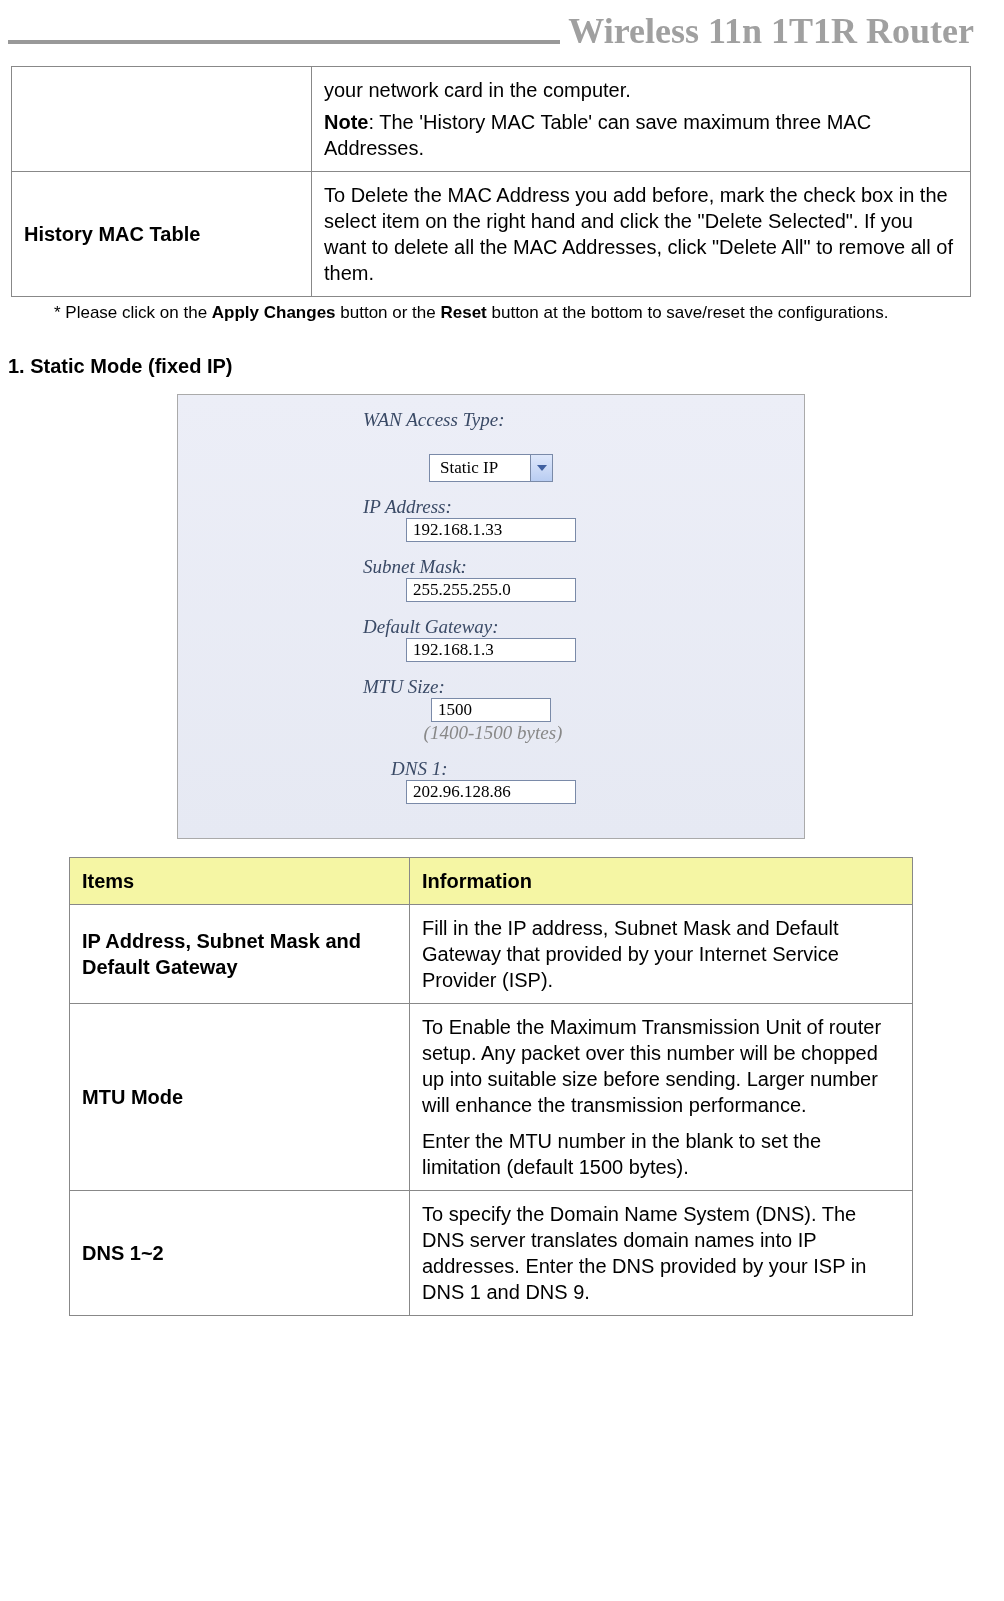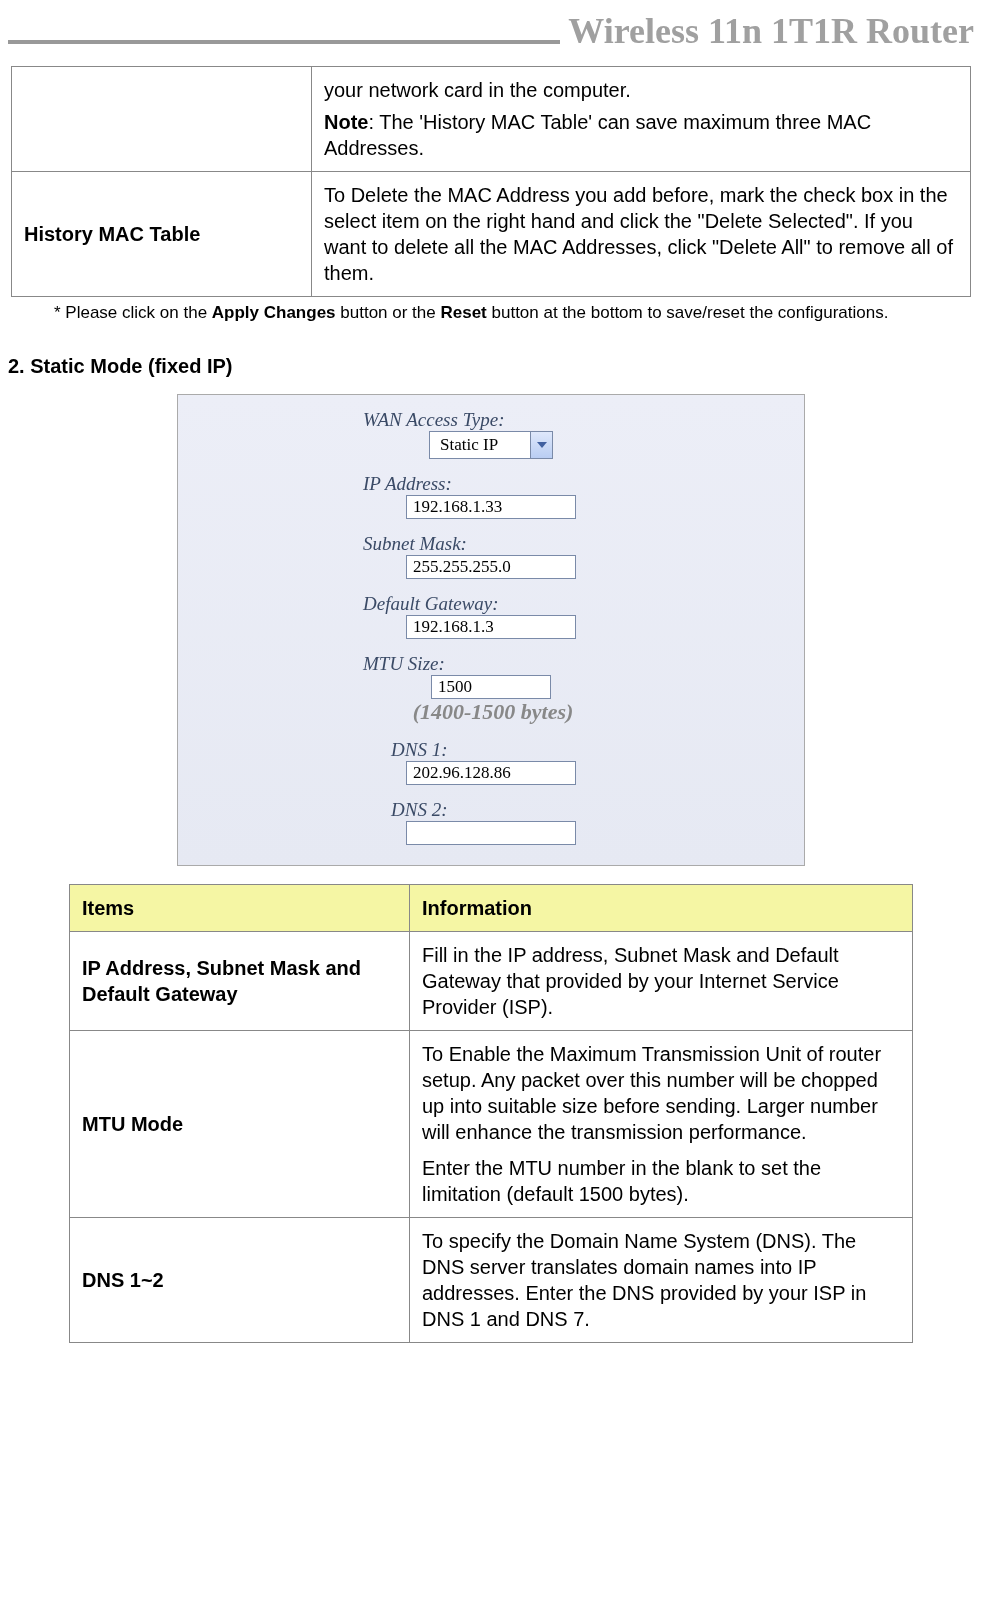--- a/index.html
+++ b/index.html
@@ -80,20 +80,21 @@
     color: #3a4a66;
     font-style: italic;
   }
   .combo {
     display: inline-flex;
     align-items: center;
     background: #fff;
     border: 1px solid #7a8aa8;
     height: 28px;
     font-family: "Times New Roman", serif;
+    margin-top: 23px;
   }
   .combo-text {
     padding: 0 10px;
     font-size: 17px;
     min-width: 100px;
   }
   .combo-btn {
     width: 22px;
     height: 100%;
     background: linear-gradient(#dfe8fb,#b9cdf2);
@@ -108,25 +109,24 @@
     font-size: 17px;
     height: 24px;
     padding: 2px 6px;
     border: 1px solid #7a8aa8;
     background: #fff;
     width: 170px;
   }
   .txt.short { width: 120px; }
   .hint {
     margin-left: 4px;
-    font-size: 22px;
+    font-size: 19px;
     color: #888;
     font-style: italic;
     font-family: "Times New Roman", serif;
-    font-weight: bold;
   }
   table.static-table {
     border-collapse: collapse;
     width: 844px;
     margin: 0 auto;
   }
   table.static-table td, table.static-table th {
     border: 1px solid #888;
     padding: 10px 12px;
     vertical-align: middle;
@@ -175,21 +175,21 @@
       <td class="col-left">History MAC Table</td>
       <td>To Delete the MAC Address you add before, mark the check box in the select item on the right hand and click the "Delete Selected". If you want to delete all the MAC Addresses, click "Delete All" to remove all of them.</td>
     </tr>
   </tbody>
     </table>
 
   <div class="note-line">
     <span>* Please click on the </span><b>Apply Changes</b><span> button or the </span><b>Reset</b><span> button at the bottom to save/reset the configurations.</span>
   </div>
 
-  <div class="section-heading">2. Static Mode (fixed IP)</div>
+  <div class="section-heading">1. Static Mode (fixed IP)</div>
 
   <div class="screenshot">
     <div class="form-row">
       <div class="form-label">WAN Access Type:</div>
       <div class="combo">
         <span class="combo-text">Static IP</span>
         <span class="combo-btn">
           <svg viewBox="0 0 10 6">
               <path d="M0 0 L10 0 L5 6 Z" fill="#4060a0"></path>
             </svg>
@@ -210,24 +210,20 @@
     </div>
     <div class="form-row">
       <div class="form-label">MTU Size:</div>
       <input class="txt short" value="1500" style="">
       <span class="hint">(1400-1500 bytes)</span>
     </div>
     <div class="form-row indent">
       <div class="form-label">DNS 1:</div>
       <input class="txt" value="202.96.128.86" style="">
     </div>
-    <div class="form-row indent" style="margin-bottom:0;">
-      <div class="form-label">DNS 2:</div>
-      <input class="txt" value="" style="">
-    </div>
   </div>
 
   <table class="static-table">
     <tbody>
         <tr>
       <th class="col-left">Items</th>
       <th>Information</th>
     </tr>
     <tr>
       <td class="col-left">IP Address, Subnet Mask and Default Gateway</td>
@@ -235,19 +231,19 @@
     </tr>
     <tr>
       <td class="col-left">MTU Mode</td>
       <td class="desc">
         <p>To Enable the Maximum Transmission Unit of router setup. Any packet over this number will be chopped up into suitable size before sending. Larger number will enhance the transmission performance.</p>
         <p>Enter the MTU number in the blank to set the limitation (default 1500 bytes).</p>
       </td>
     </tr>
     <tr>
       <td class="col-left">DNS 1~2</td>
-      <td>To specify the Domain Name System (DNS). The DNS server translates domain names into IP addresses. Enter the DNS provided by your ISP in DNS 1 and DNS 7.</td>
+      <td>To specify the Domain Name System (DNS). The DNS server translates domain names into IP addresses. Enter the DNS provided by your ISP in DNS 1 and DNS 9.</td>
     </tr>
   </tbody>
     </table>
 
   <div class="page-number">30</div>
 </div>
 
 </body></html>

